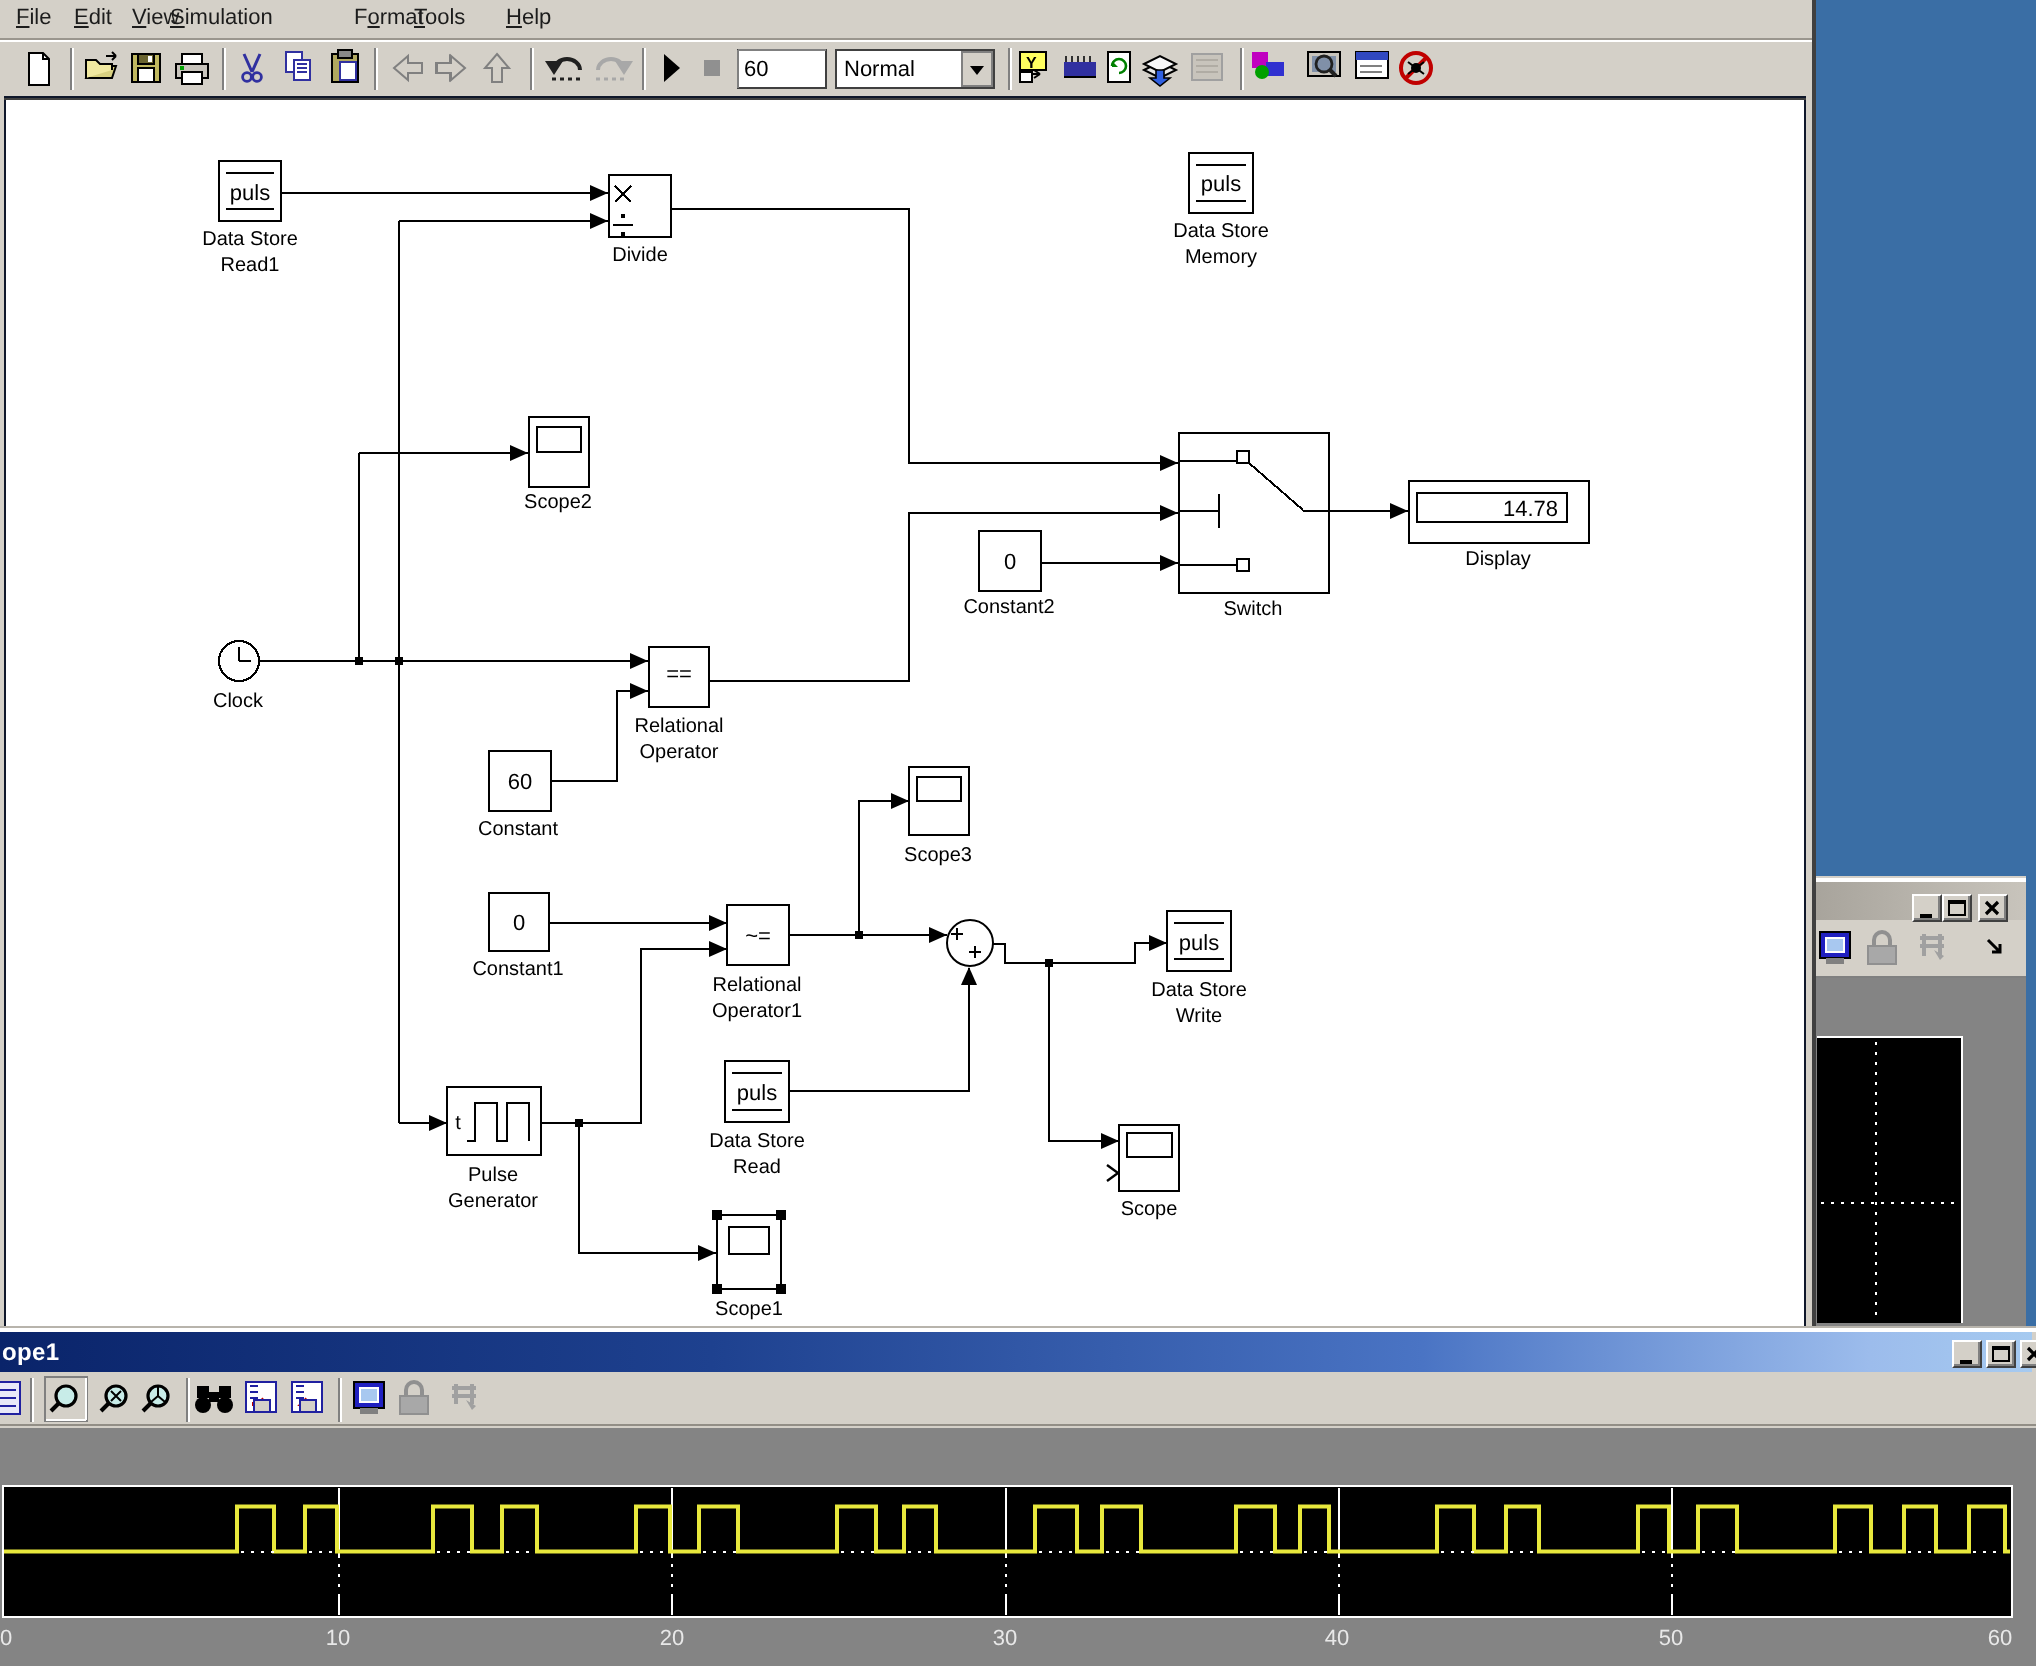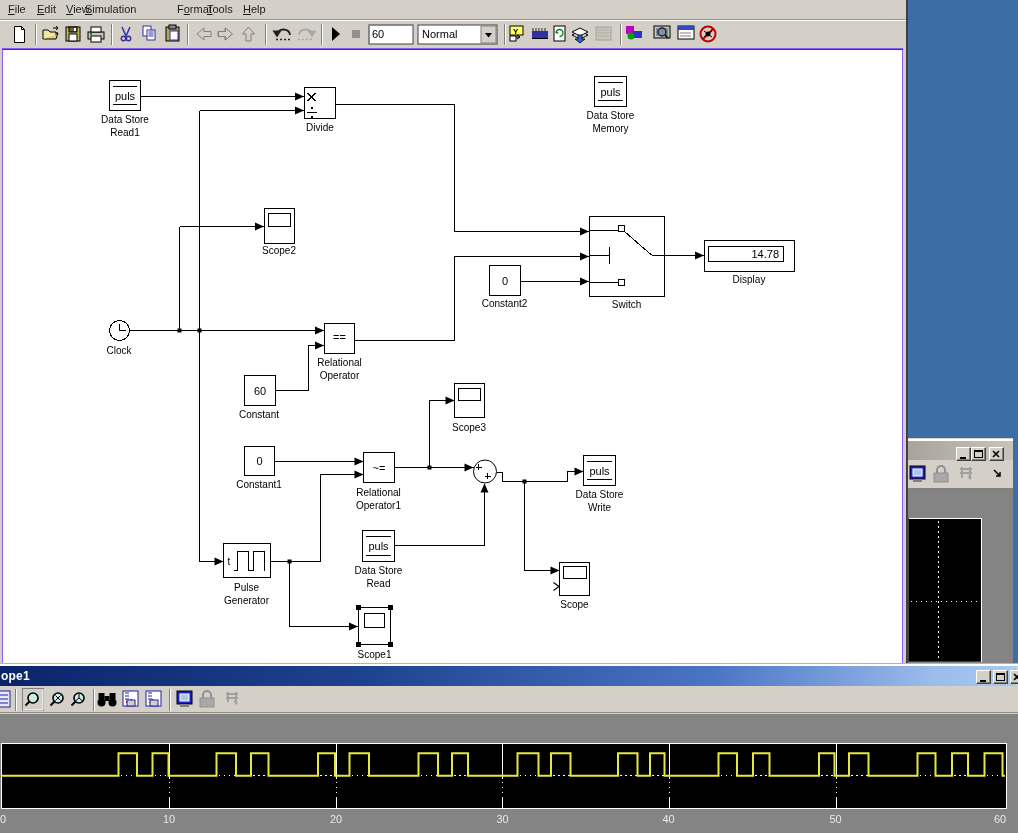--- a/index.html
+++ b/index.html
@@ -5,21 +5,21 @@
 * { margin:0; padding:0; box-sizing:border-box; }
 html,body { width:1018px; height:833px; overflow:hidden; }
 body { background:#3a6ea5; font-family:"Liberation Sans", sans-serif; position:relative; }
 .abs { position:absolute; }
 #mainwin { left:0; top:0; width:906px; height:663px; background:#d4d0c8; }
 #mainright { left:906px; top:0; width:2px; height:663px; background:#404040; }
 #menubar { left:0; top:0; width:906px; height:19px;padding-left:21px; }
 #menubar span { position:absolute; top:3px; font-size:11px; color:#1c1c1c; }
 #menusep { left:0; top:19px; width:906px; height:2px; border-top:1px solid #9a968e; border-bottom:1px solid #ffffff; }
 #toolbar { left:0; top:21px; width:906px; height:27px; }
-#canvas { left:2px; top:48px; width:901px; height:615px; background:#8b5cf6; }
+#canvas { left:2px; top:48px; width:901px; height:615px; background:#0f172a; }
 #canvtop { left:2px; top:49px; width:901px; height:1px; background:#404040; z-index:5; }
 #canvin { left:1px; top:2px; width:899px; height:613px; background:#fff; }
 #rwin { left:908px; top:438px; width:105px; height:225px; background:#d4d0c8; }
 #rtitle { left:0; top:3px; width:105px; height:19px; background:linear-gradient(to right,#a8a49c,#c8c4bc); }
 #bwin { left:0; top:663px; width:1018px; height:170px; background:#d4d0c8; }
 #btitle { left:0; top:3px; width:1016px; height:20px; background:linear-gradient(to right,#0a246a,#1e418f 35%,#4a74c4 70%,#9cbcec 92%,#a6caf0); }
 #btitle .t { position:absolute; left:1px; top:3px; color:#fff; font-weight:bold; font-size:12px; letter-spacing:0.2px; }
 #btoolbar { left:0; top:23px; width:1018px; height:28px; }
 #bclient { left:0; top:51px; width:1018px; height:119px; background:#848484; }
 .winbtn { position:absolute; width:15px; height:14px; background:#d4d0c8; border:1px solid; border-color:#ffffff #404040 #404040 #ffffff; box-shadow:inset -1px -1px 0 #808080; }
@@ -28,21 +28,21 @@
 </head>
 <body>
 <div class="abs" id="mainwin">
   <div class="abs" id="menubar">
     <span style="left:8px"><u>F</u>ile</span>
     <span style="left:37px"><u>E</u>dit</span>
     <span style="left:66px"><u>V</u>iew</span>
     <span style="left:85px"><u>S</u>imulation</span>
     <span style="left:177px">F<u>o</u>rmat</span>
     <span style="left:207px"><u>T</u>ools</span>
-    <span style="left:243px"><u>H</u>elp</span>
+    <span style="left:253px"><u>H</u>elp</span>
   </div>
   <div class="abs" id="menusep"></div>
   <div class="abs" id="toolbar">
   <svg width="906" height="27">
         <g shape-rendering="crispEdges">
 <line x1="35.5" y1="3" x2="35.5" y2="24" stroke="#808080" stroke-width="1"></line>
 <line x1="36.5" y1="3" x2="36.5" y2="24" stroke="#ffffff" stroke-width="1"></line>
 <line x1="111.5" y1="3" x2="111.5" y2="24" stroke="#808080" stroke-width="1"></line>
 <line x1="112.5" y1="3" x2="112.5" y2="24" stroke="#ffffff" stroke-width="1"></line>
 <line x1="187.5" y1="3" x2="187.5" y2="24" stroke="#808080" stroke-width="1"></line>

